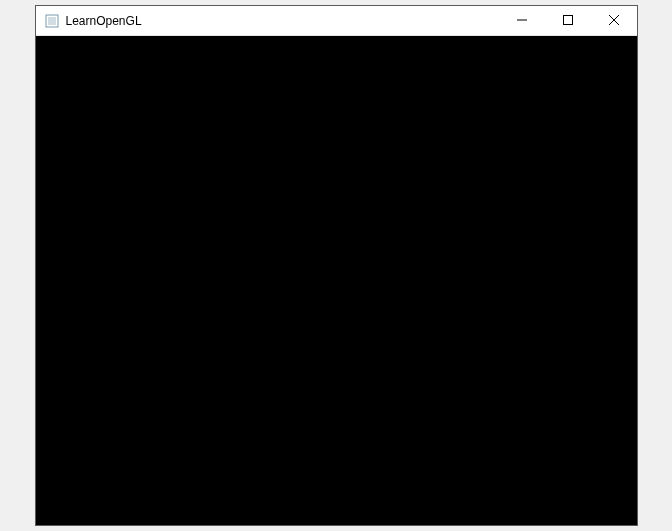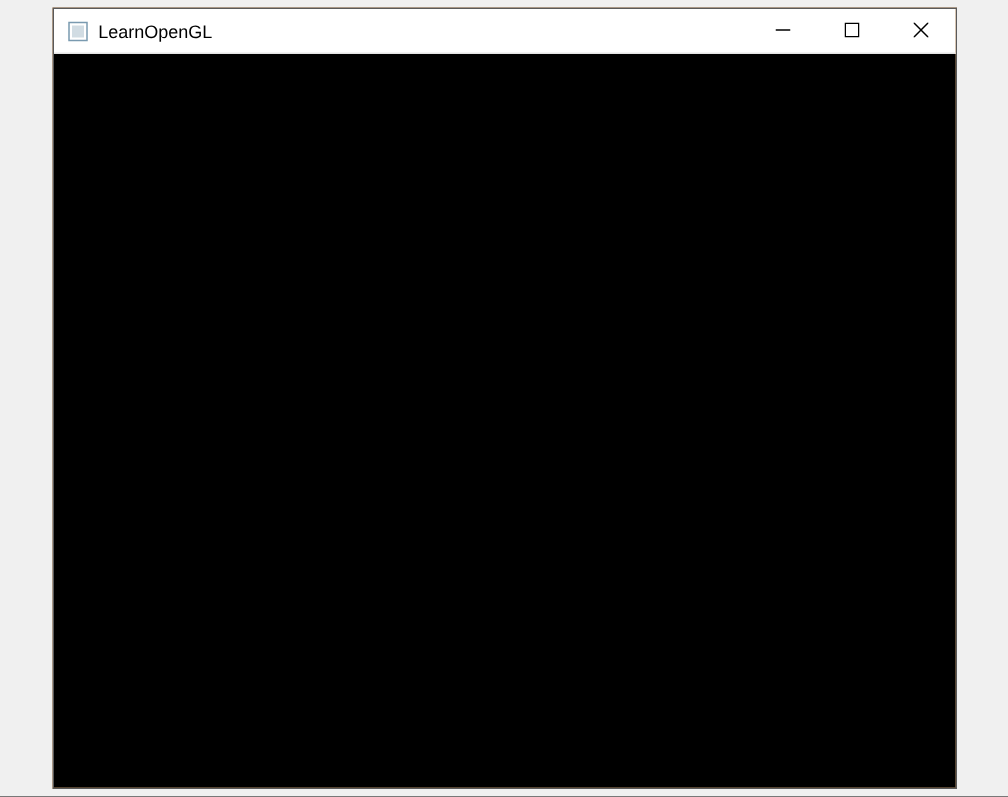--- a/index.html
+++ b/index.html
@@ -13,21 +13,21 @@
       background: #f0f0f0;
       font-family: "Segoe UI", Tahoma, sans-serif;
       font-size: 12px;
       display: flex;
       align-items: center;
       justify-content: center;
     }
     .window {
       width: 603px;
       height: 521px;
-      background: #fdba74;
+      background: #eab308;
       border: 1px solid #5a5a5a;
       display: flex;
       flex-direction: column;
       box-shadow: 0 0 0 0 rgba(0,0,0,0);
     }
     .titlebar {
       height: 30px;
       background: #ffffff;
       display: flex;
       align-items: center;

